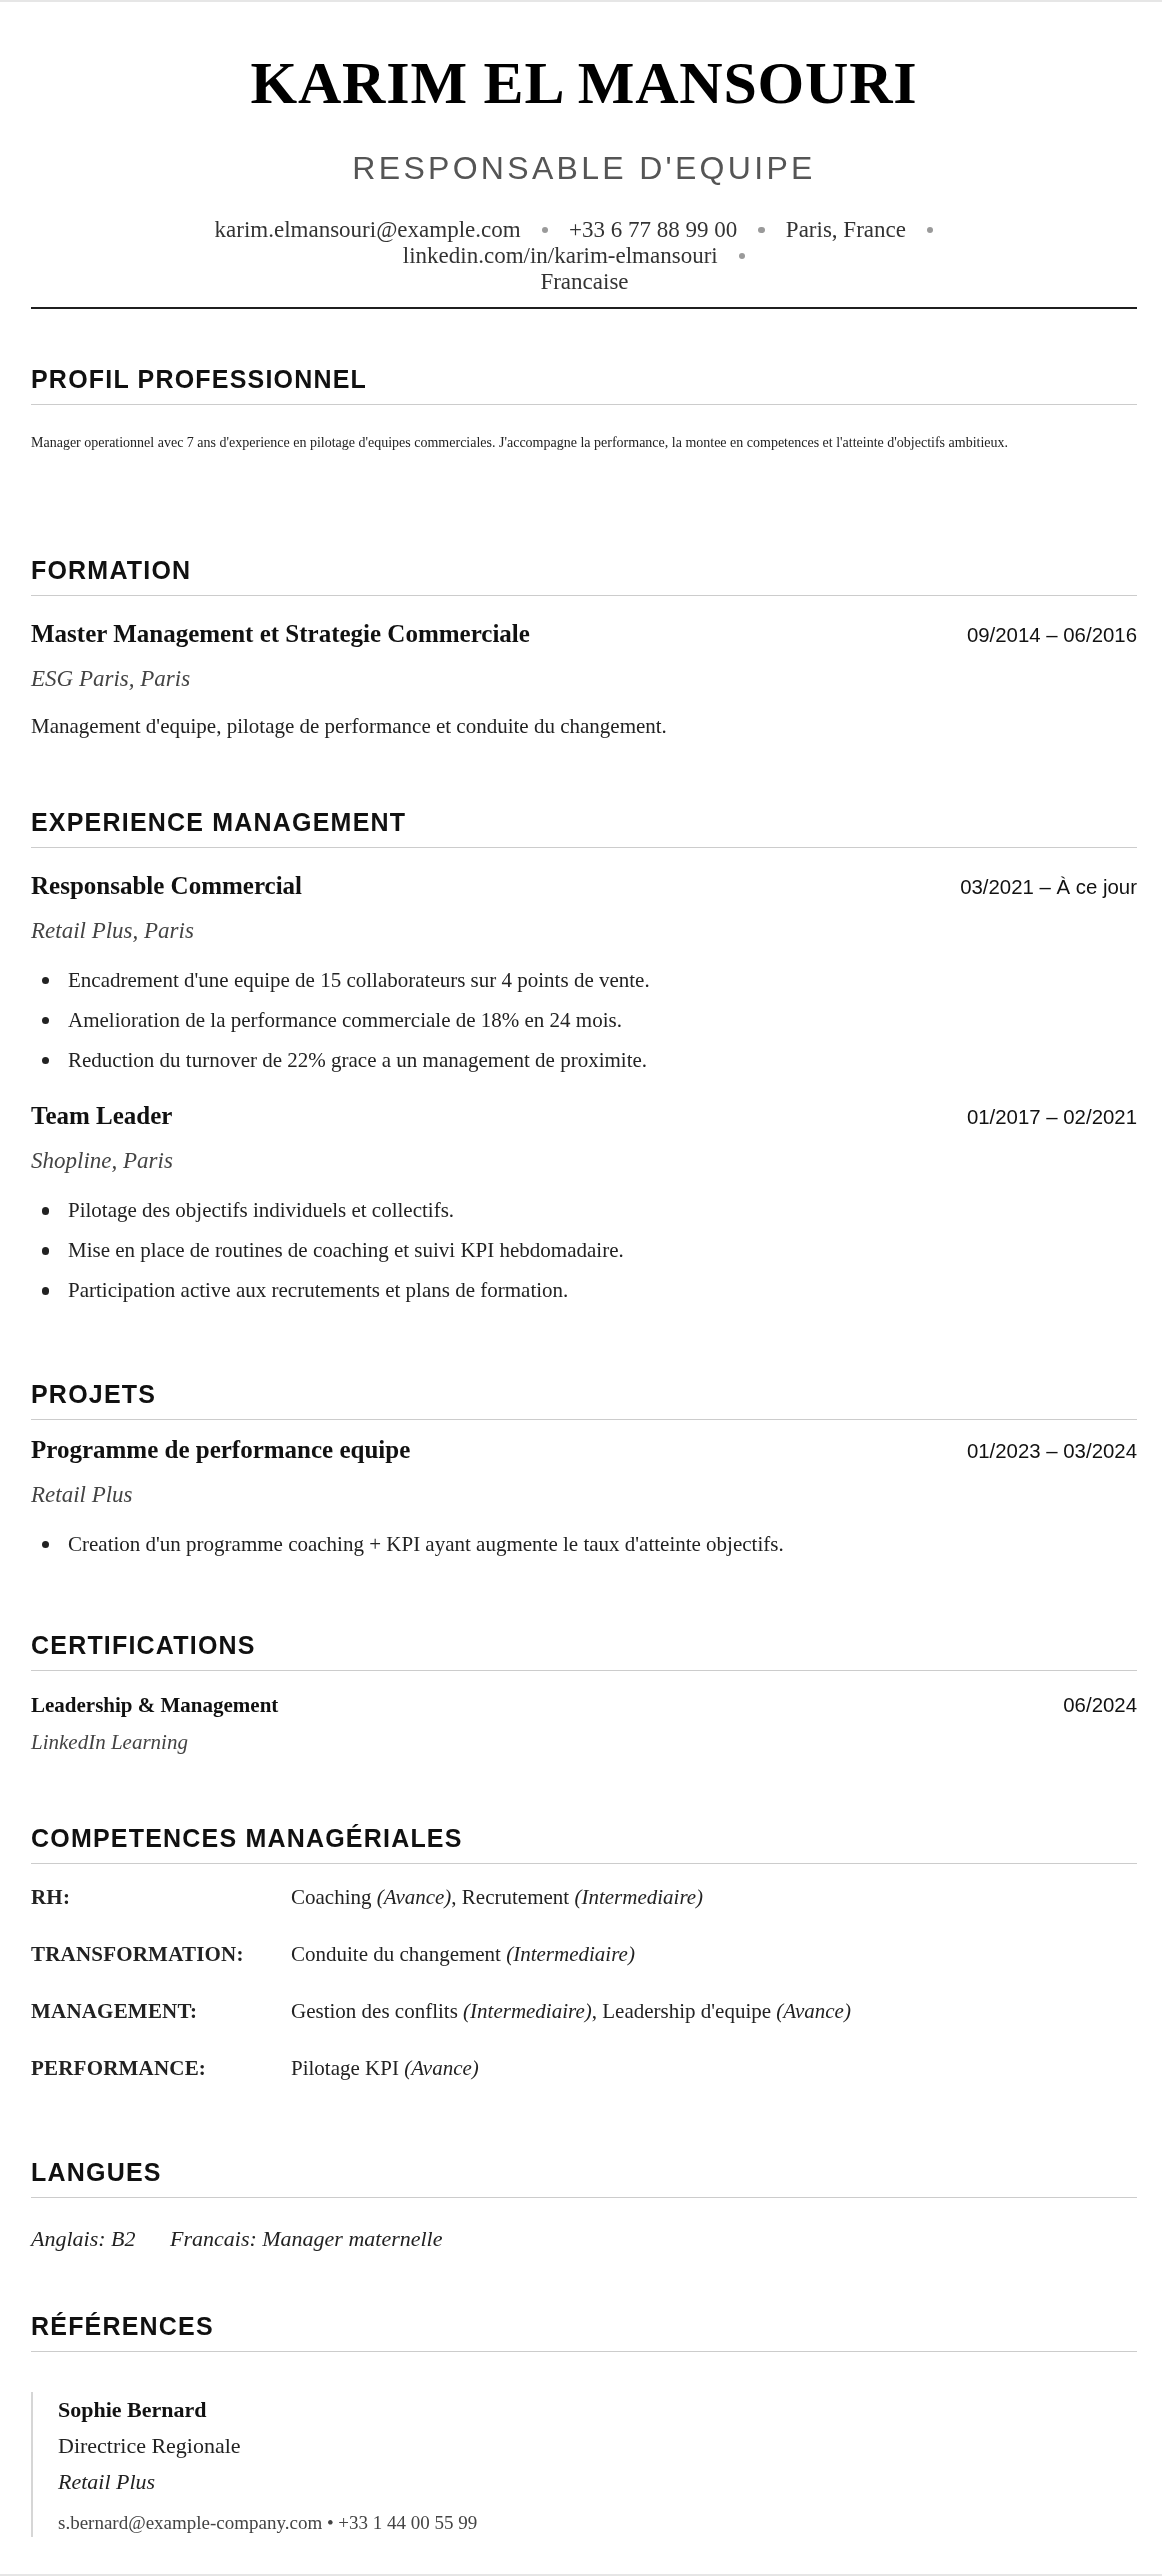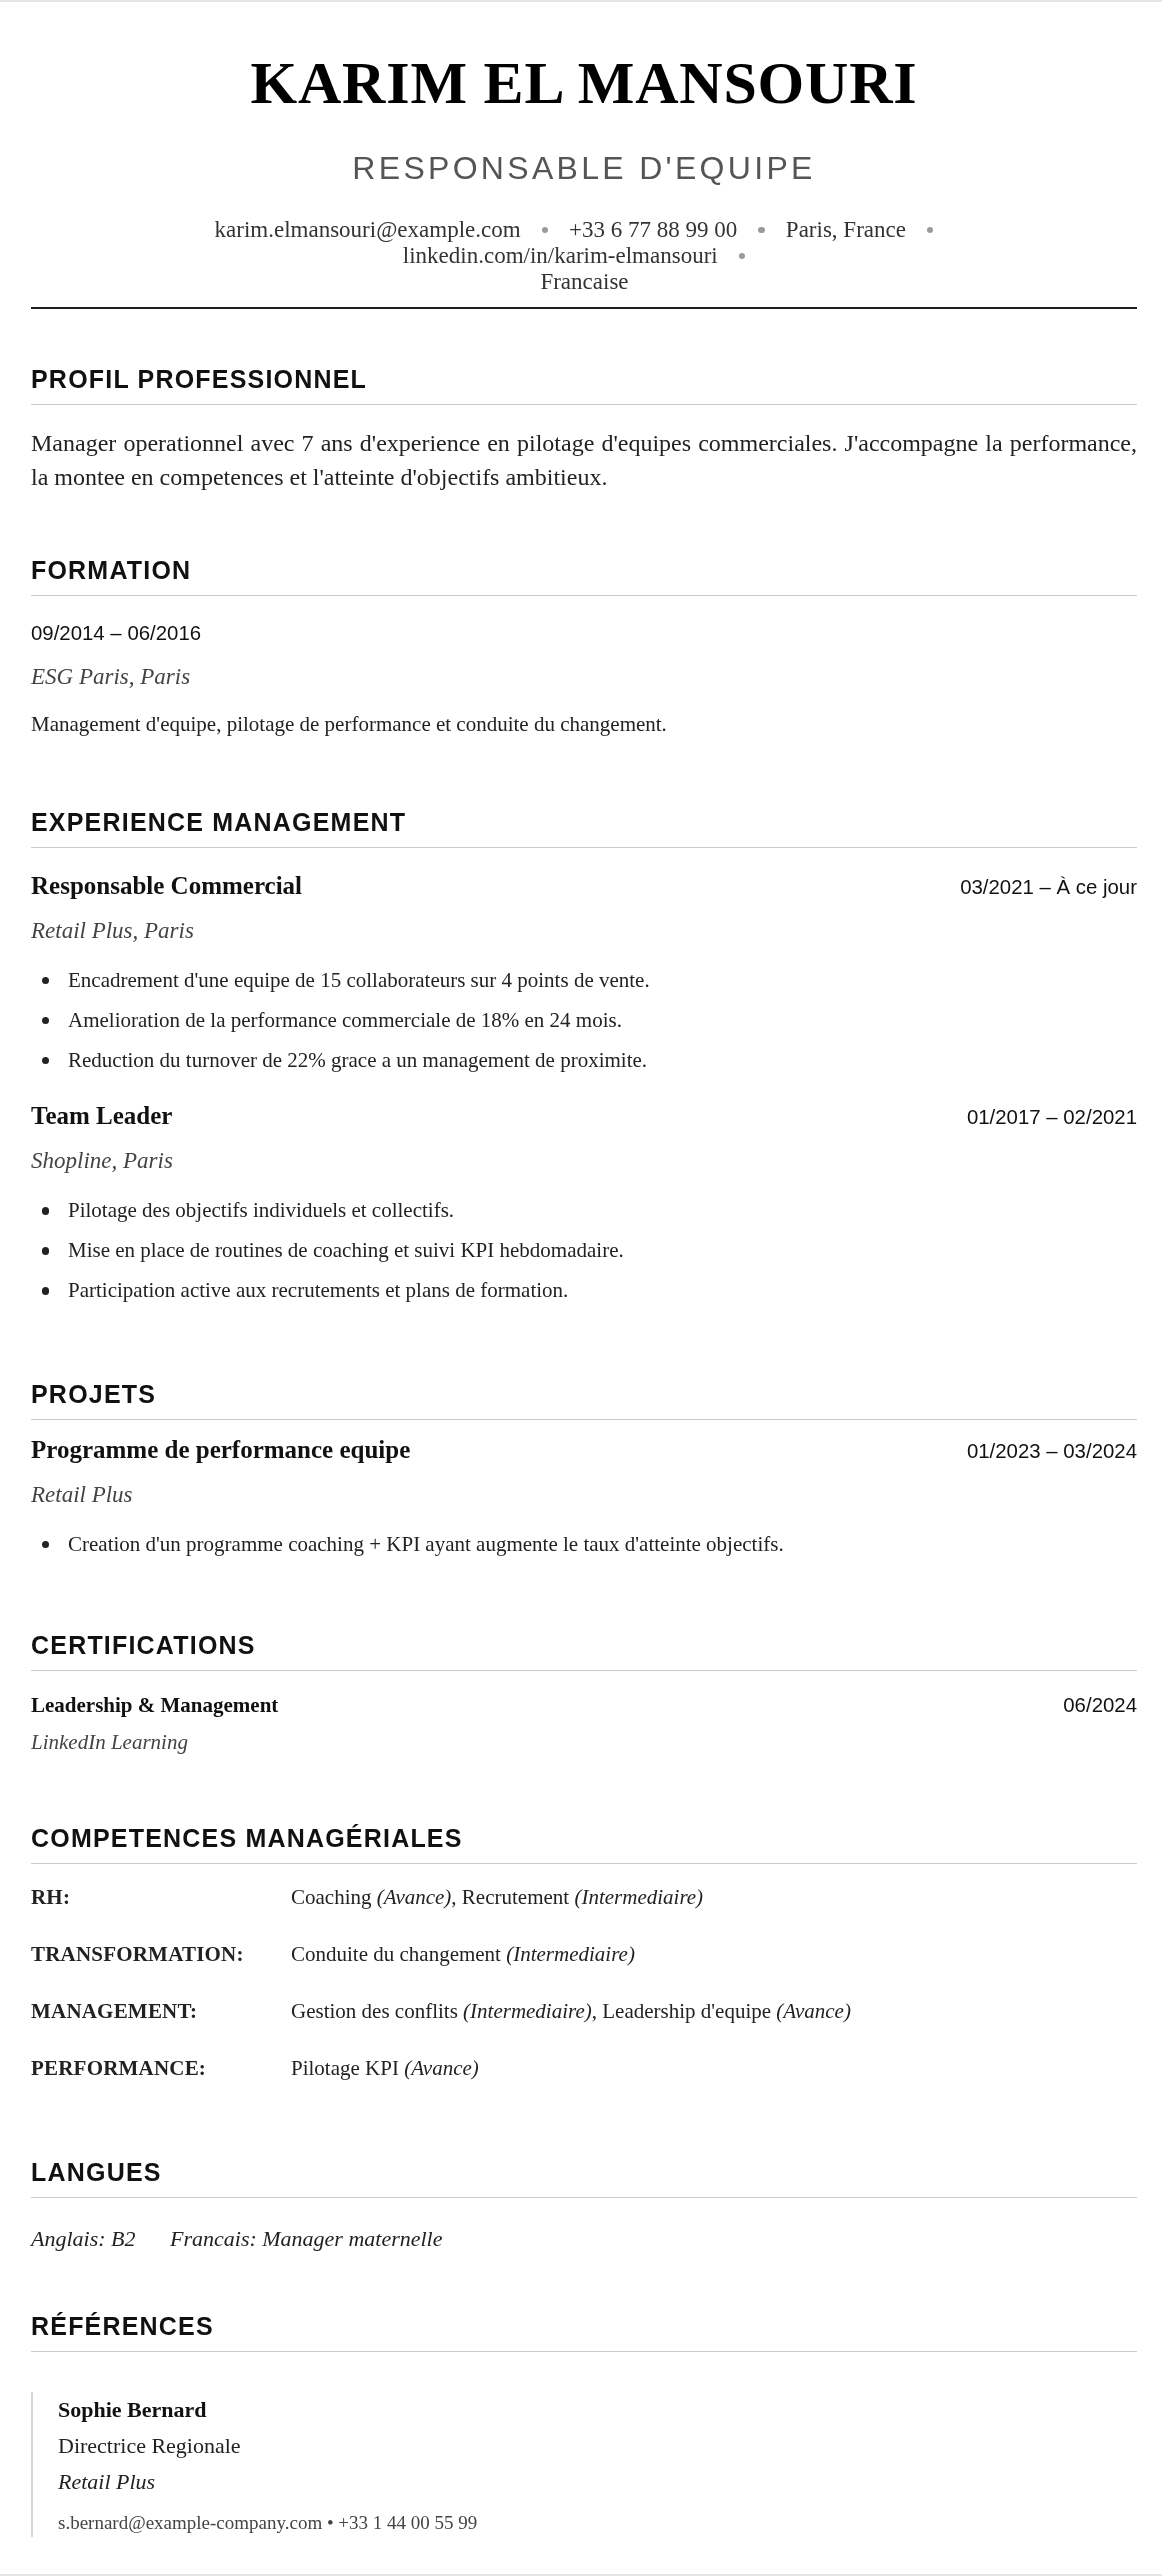--- a/index.html
+++ b/index.html
@@ -76,21 +76,21 @@
     font-weight: bold;
     font-size: 25px;
     letter-spacing: 1.2px;
     line-height: 33px;
     color: #111;
     margin: 0;
     padding-bottom: 8.1px;
     border-bottom: 1.6px solid #cccccc;
   }
   .body-text {
-    font-size: 24px;
+    font-size: 14px;
     line-height: 34px;
     color: #222;
     text-align: justify;
   }
   .entry-head {
     display: flex; justify-content: space-between; align-items: baseline;
   }
   .entry-title {
     font-weight: bold; font-size: 25px; color: #111; line-height: 33px;
   }
@@ -162,20 +162,21 @@
 
   <section class="section" style="top:363px;">
     <h2 class="section-title">PROFIL PROFESSIONNEL</h2>
     <div class="body-text" style="margin-top:21px;">Manager operationnel avec 7 ans d'experience en pilotage d'equipes commerciales. J'accompagne la performance, la montee en competences et l'atteinte d'objectifs ambitieux.</div>
   </section>
 
   <section class="section" style="top:554px;">
     <h2 class="section-title">FORMATION</h2>
     <div class="entry" style="margin-top:21px;">
       <div class="entry-head">
+        <span class="entry-title">Master Management et Strategie Commerciale</span>
         <span class="entry-date">09/2014 – 06/2016</span>
       </div>
       <div class="entry-sub">ESG Paris, Paris</div>
       <div class="entry-desc">Management d'equipe, pilotage de performance et conduite du changement.</div>
     </div>
   </section>
 
   <section class="section" style="top:806px;">
     <h2 class="section-title">EXPERIENCE MANAGEMENT</h2>
 

